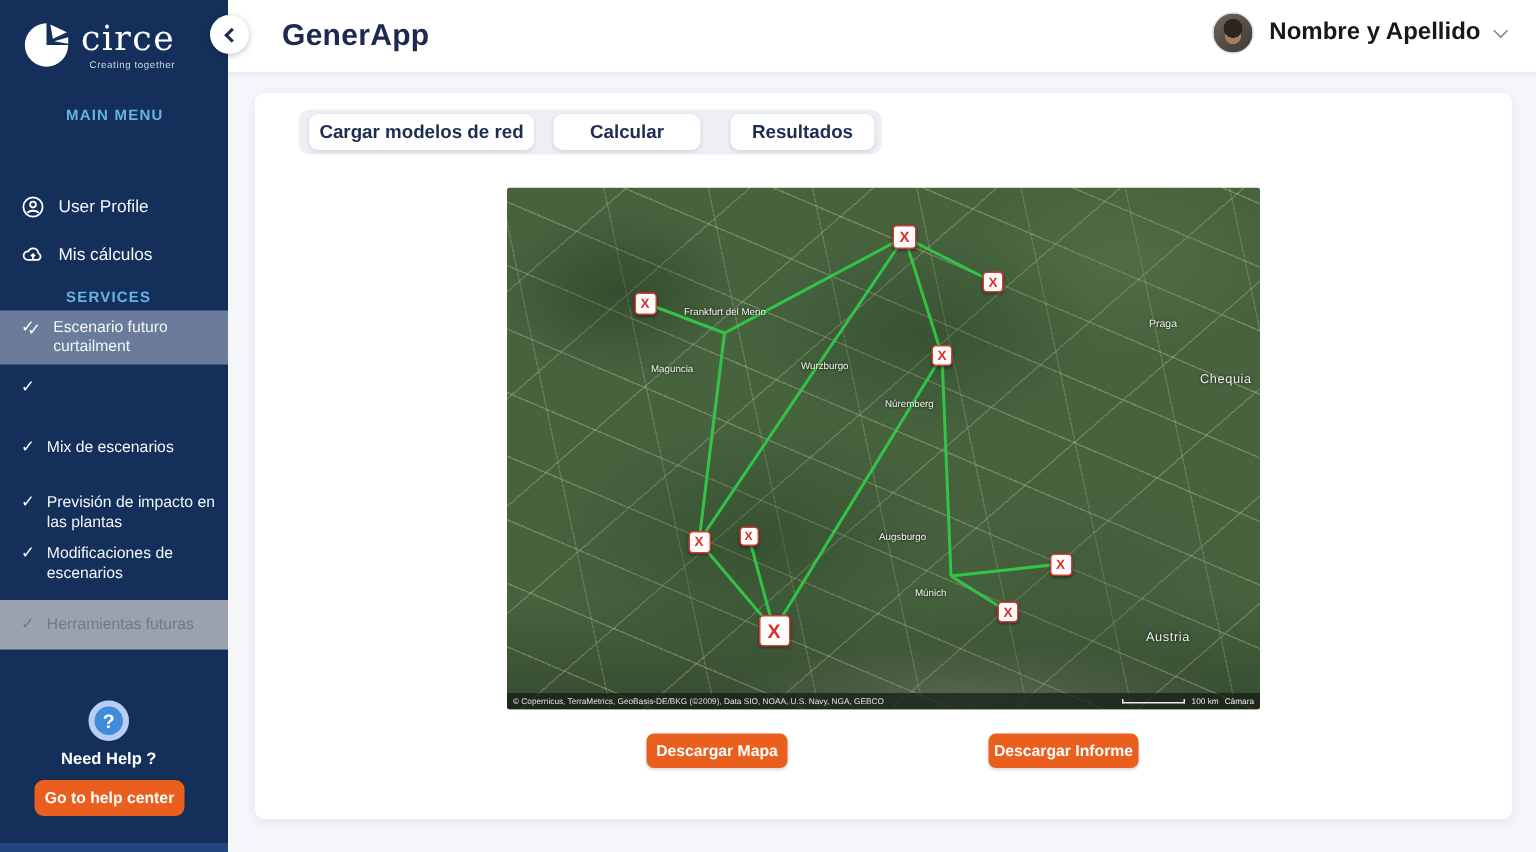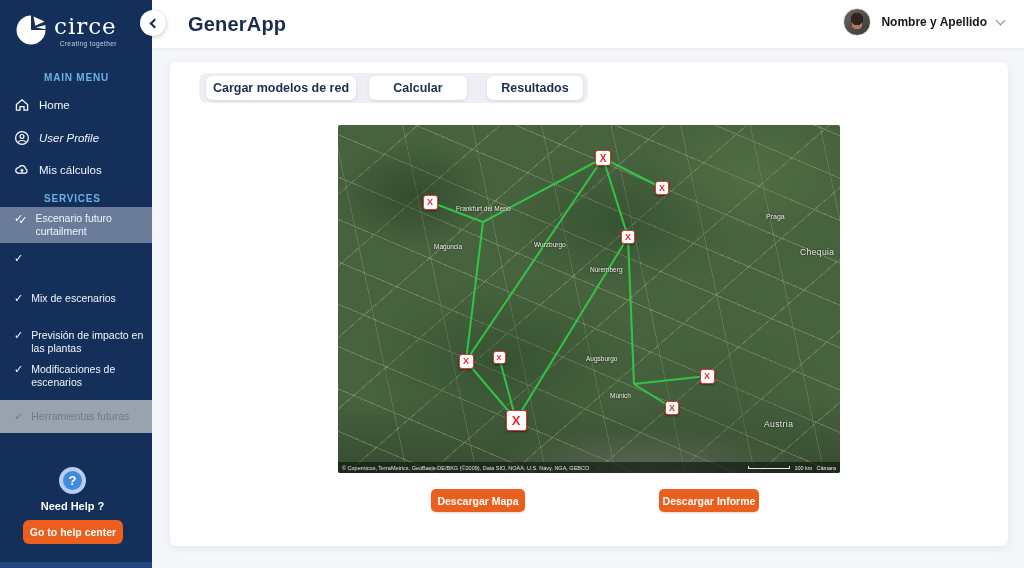--- a/index.html
+++ b/index.html
@@ -32,21 +32,21 @@
   #sidebar-footer-strip { left:0; top:562px; width:152px; height:6px; background:#23457f; z-index:7; }
 
   
   #header { left:152px; top:0; width:872px; height:48px; background:#fff; box-shadow:0 1px 3px rgba(20,40,80,.08); z-index:4; }
   #page-title { left:188px; top:13px; font-size:20px; font-weight:800; color:var(--navy-text,#1b2a4e); letter-spacing:.2px; }
   #user-menu { right:20px; top:8px; position:absolute; display:flex; align-items:center; gap:10px; cursor:pointer; }
   #avatar { width:28px; height:28px; border-radius:50%; background:
       radial-gradient(circle at 50% 38%, #2e241f 0 30%, transparent 31%),
       radial-gradient(circle at 50% 58%, #a87c5f 0 26%, transparent 27%),
       linear-gradient(140deg,#6e665f,#3c3833); border:1px solid #e3e3e3; }
-  #user-name { font-size:12px; font-weight:bold; color:#16181d; }
+  #user-name { font-size:16px; font-weight:bold; color:#16181d; }
   .chev-down { width:7px; height:7px; border-right:1.6px solid #888; border-bottom:1.6px solid #888; transform:rotate(45deg); margin-top:-3px; }
 
   
   #main-card { left:170px; top:62px; width:838px; height:484px; background:#fff; border-radius:6px; box-shadow:0 2px 8px rgba(20,40,80,.08); z-index:1; }
   #tabstrip { left:199px; top:73px; width:389px; height:30px; background:#edeff4; border-radius:8px; z-index:2; }
   .tab { position:absolute; top:76px; height:24px; background:#fff; border-radius:6px; box-shadow:0 1px 3px rgba(20,40,80,.12); border:none; font-family:inherit; font-size:12.5px; font-weight:800; color:#1d2d50; z-index:3; cursor:pointer; }
   #tab-1 { left:206px; width:150px; }
   #tab-2 { left:369px; width:98px; }
   #tab-3 { left:487px; width:96px; }
 
@@ -91,28 +91,22 @@
       <path d="M26 17 L37 14 L37 19 Z" fill="#ffffff"></path>
     </svg>
     <div class="brandtxt">
       <div class="brand">circe</div>
       <div class="tagline">Creating together</div>
     </div>
   </div>
 
   <div class="sec-label" style="top:72px;">MAIN MENU</div>
 
-  <div class="nav-item" style="top:94px; height:22px;">
-    <svg viewBox="0 0 20 20" fill="none" stroke="#fff" stroke-width="1.6">
-      <path d="M3 9.5 L10 3.5 L17 9.5 V16.5 H12.5 V12 H7.5 V16.5 H3 Z"></path>
-    </svg>
-    <span>Home</span>
-  </div>
-
-  <div class="nav-item" style="top:127px; height:22px;font-style:italic;">
+
+  <div class="nav-item" style="top:127px; height:22px;">
     <svg viewBox="0 0 20 20" fill="none" stroke="#fff" stroke-width="1.5">
       <circle cx="10" cy="10" r="8"></circle>
         <circle cx="10" cy="8" r="2.4"></circle>
         <path d="M5.5 15 C6.5 12.5 13.5 12.5 14.5 15"></path>
     </svg>
     <span>User Profile</span>
   </div>
 
   <div class="nav-item" style="top:159px; height:22px;">
     <svg viewBox="0 0 20 20" fill="none" stroke="#fff" stroke-width="1.5">

